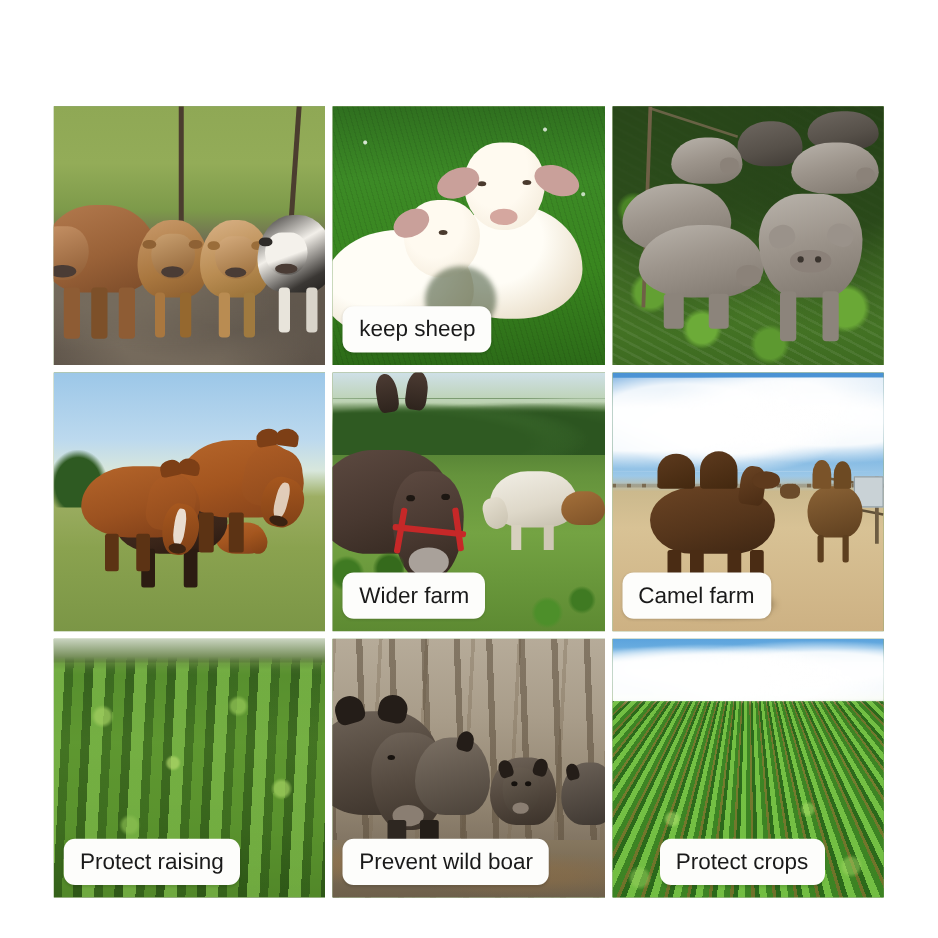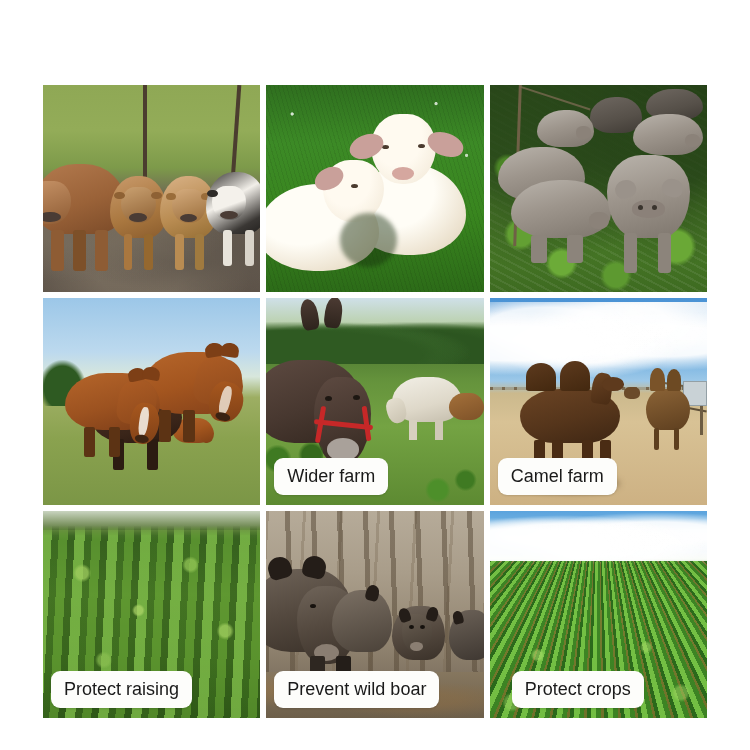--- a/index.html
+++ b/index.html
@@ -69,21 +69,21 @@
     color: #1a1a1a;
     font-size: 18px;
     line-height: 20px;
     padding: 8px 13px 9px 13px;
     border-radius: 9px;
     white-space: nowrap;
     box-shadow: 0 1px 2px rgba(0,0,0,0.12);
     z-index: 40;
   }
   .tile.c3 .caption { left: 14px; }
-  .tile.c9 .caption { left: 22px; }
+  .tile.c9 .caption { left: 38px; }
 
   
 
   
   .t1-bg {
     position: absolute; inset: 0;
     background:
       linear-gradient(180deg,#8fa855 0%,#93ac58 22%,#7d9a4a 40%,#6d6256 55%,#675c50 70%,#5b5149 100%);
   }
   .t1-mud {
@@ -480,20 +480,21 @@
         <div class="sheep-ear" style="left:74%; top:23%; width:17%; height:11%; transform:rotate(20deg);"></div>
 
         <div class="sheep-body" style="left:-4%; top:48%; width:56%; height:42%;"></div>
         <div class="sheep-head" style="left:26%; top:36%; width:28%; height:30%;">
           <div class="sheep-eye" style="left:46%; top:40%;"></div>
         </div>
         <div class="sheep-ear" style="left:22%; top:40%; width:14%; height:10%; transform:rotate(-28deg);"></div>
 
         <div style="position:absolute;left:34%;top:62%;width:26%;height:26%;background:rgba(20,45,12,.45);border-radius:50%;filter:blur(2px);"></div>
       </div>
+      <div class="caption">keep sheep</div>
     </div>
 
     <div class="tile c3">
       <div class="scene">
         <div class="t3-bg"></div>
         <div class="t3-leaves"></div>
 
         <div style="position:absolute;left:12%;top:0;width:3px;height:78%;background:#6f6046;transform:rotate(2deg);"></div>
         <div style="position:absolute;left:13%;top:6%;width:34%;height:2px;background:rgba(120,105,80,.8);transform:rotate(18deg);"></div>
 

